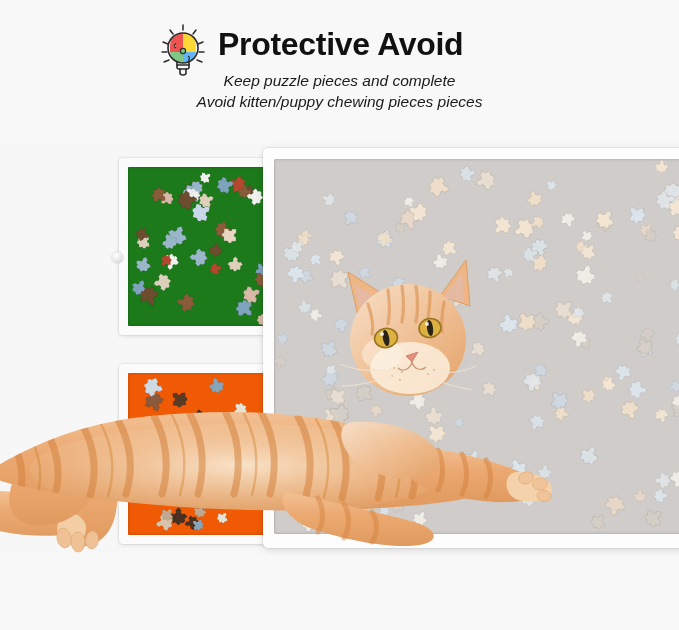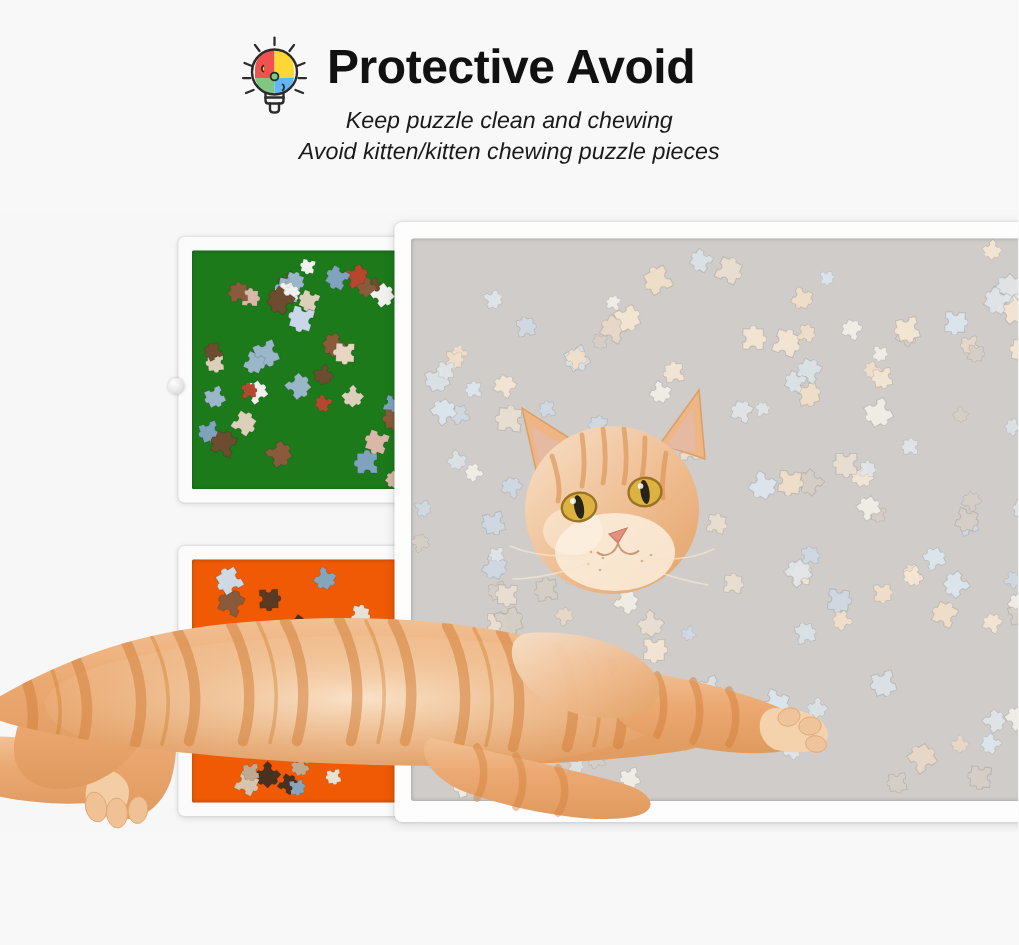--- a/index.html
+++ b/index.html
@@ -188,22 +188,22 @@
 
         <g fill="none" stroke="#2b2b2b" stroke-width="1.6" stroke-linecap="round">
           <path d="M22 40 L22 45 Q22 47 24 47 L32 47 Q34 47 34 45 L34 40"></path>
           <line x1="22" y1="43" x2="34" y2="43"></line>
           <path d="M25 47 L25 51 Q25 53 28 53 Q31 53 31 51 L31 47"></path>
         </g>
       </svg>
     </div>
 
     <div id="title">Protective Avoid</div>
-    <div id="subtitle-1" class="subtitle">Keep puzzle clean and chewing</div>
-    <div id="subtitle-2" class="subtitle">Avoid kitten/kitten chewing puzzle pieces</div>
+    <div id="subtitle-1" class="subtitle">Keep puzzle pieces and complete</div>
+    <div id="subtitle-2" class="subtitle">Avoid kitten/puppy chewing pieces pieces</div>
   </div>
 
   <div id="photo">
 
     <div id="tray-green" class="board">
       <div class="board-inner surf-green">
         <div id="pieces-green">
             <span class="pc" style="left:26.1px;top:106.6px;width:16.7px;height:16.7px;transform:rotate(124deg);opacity:1">
               <svg viewBox="0 0 24 24">
                 <path d="M3 3h6a2.6 2.6 0 1 1 6 0h6v6a2.6 2.6 0 1 0 0 6v6h-6a2.6 2.6 0 1 0-6 0H3v-6a2.6 2.6 0 1 1 0-6z" fill="#dcd0bb" stroke="rgba(0,0,0,0.12)" stroke-width="1"></path>

